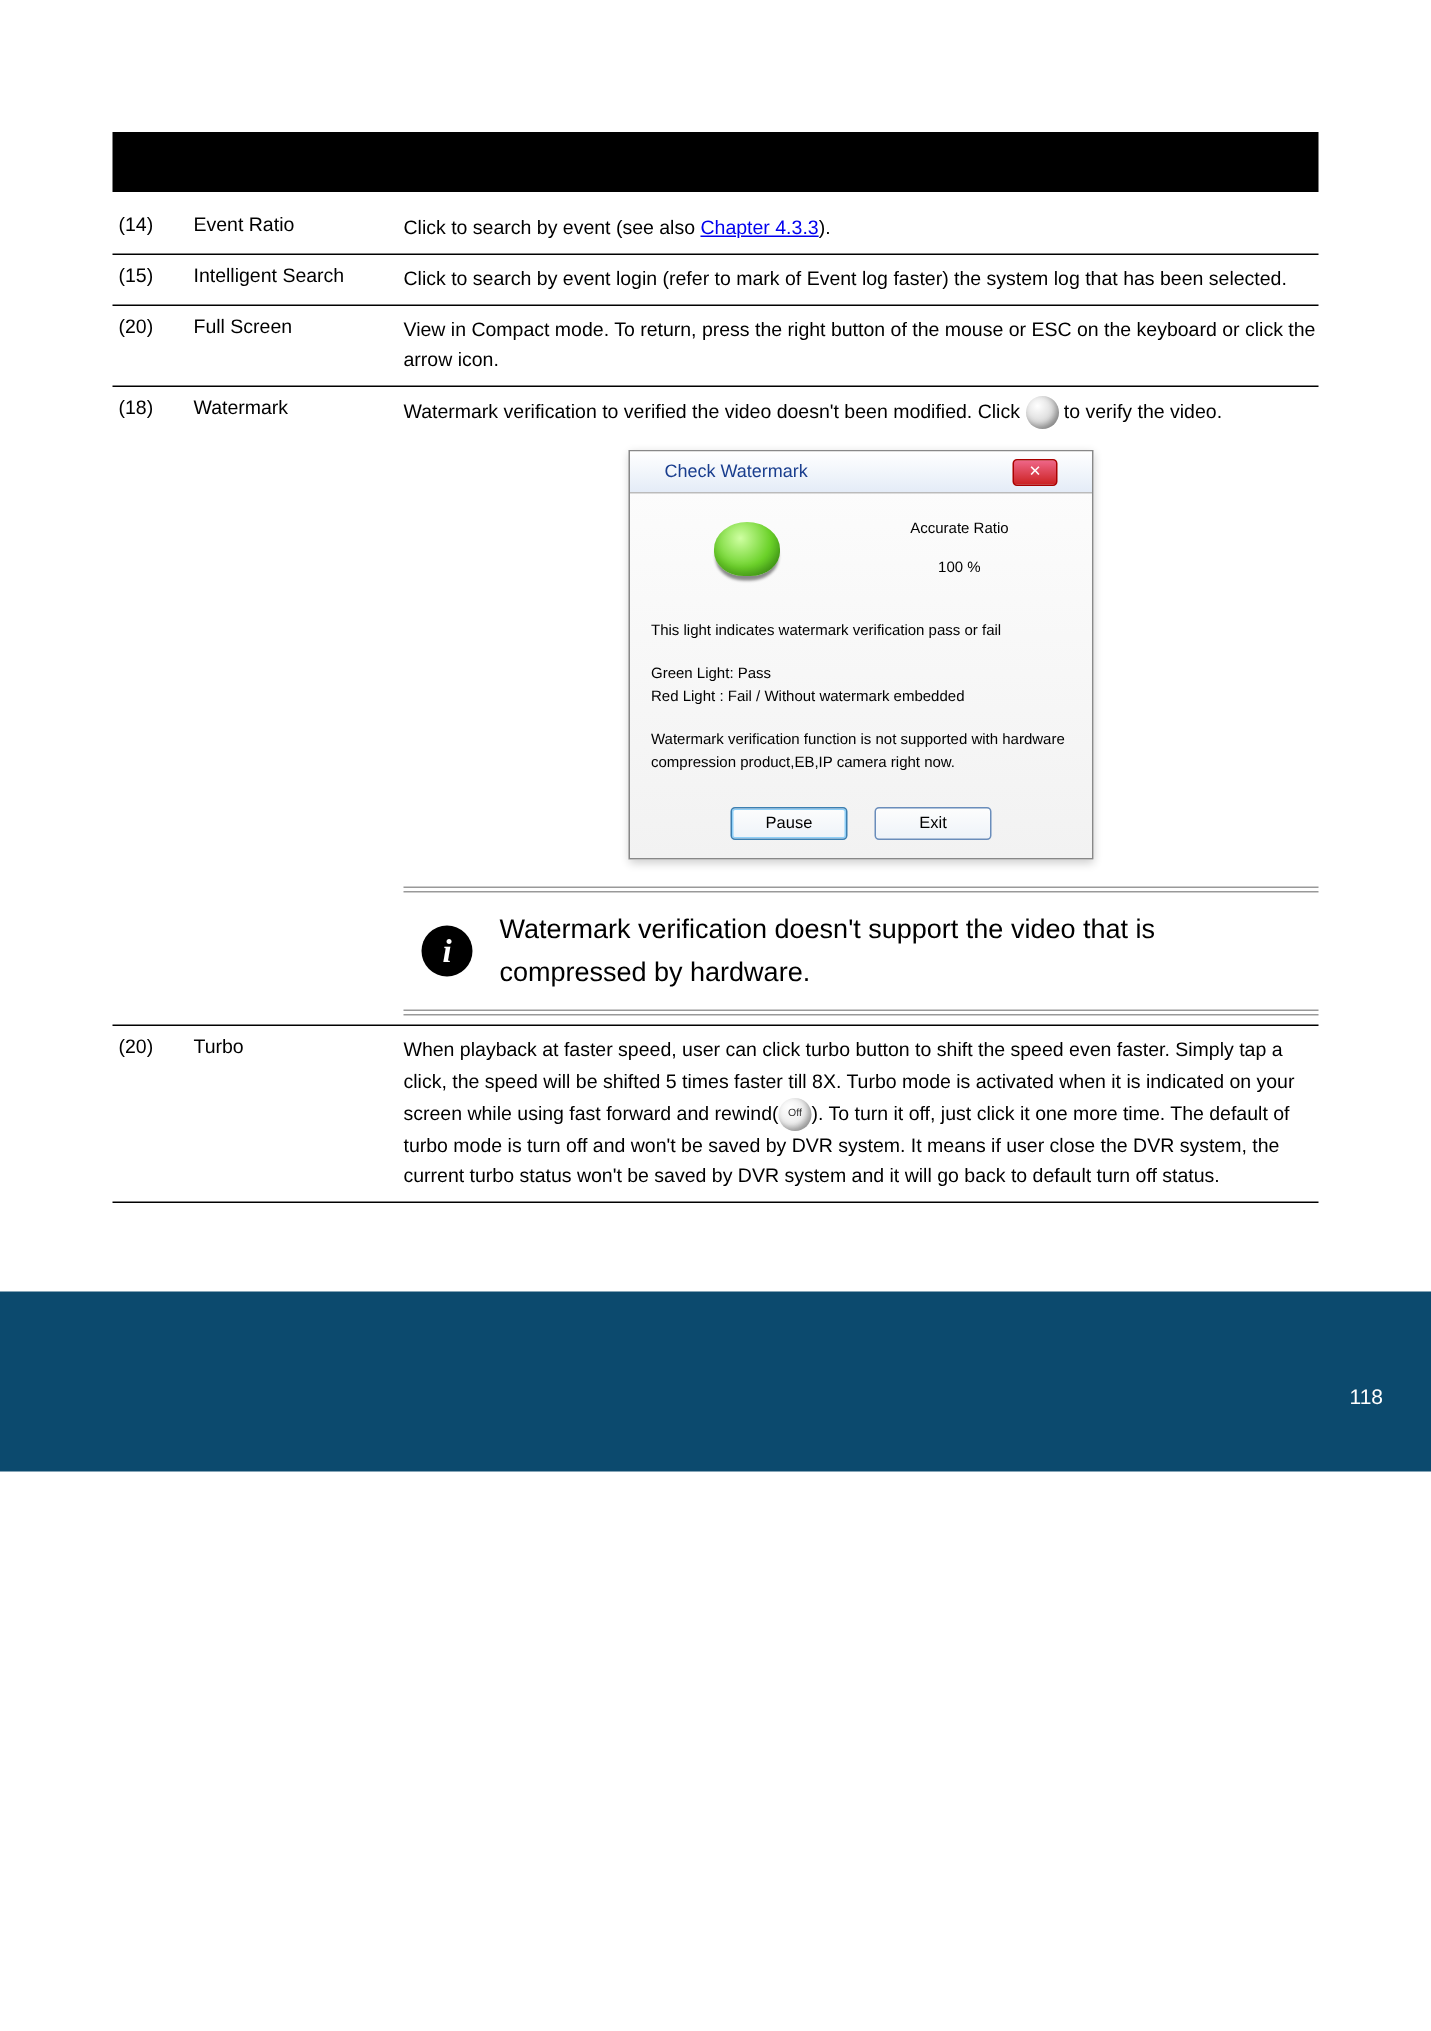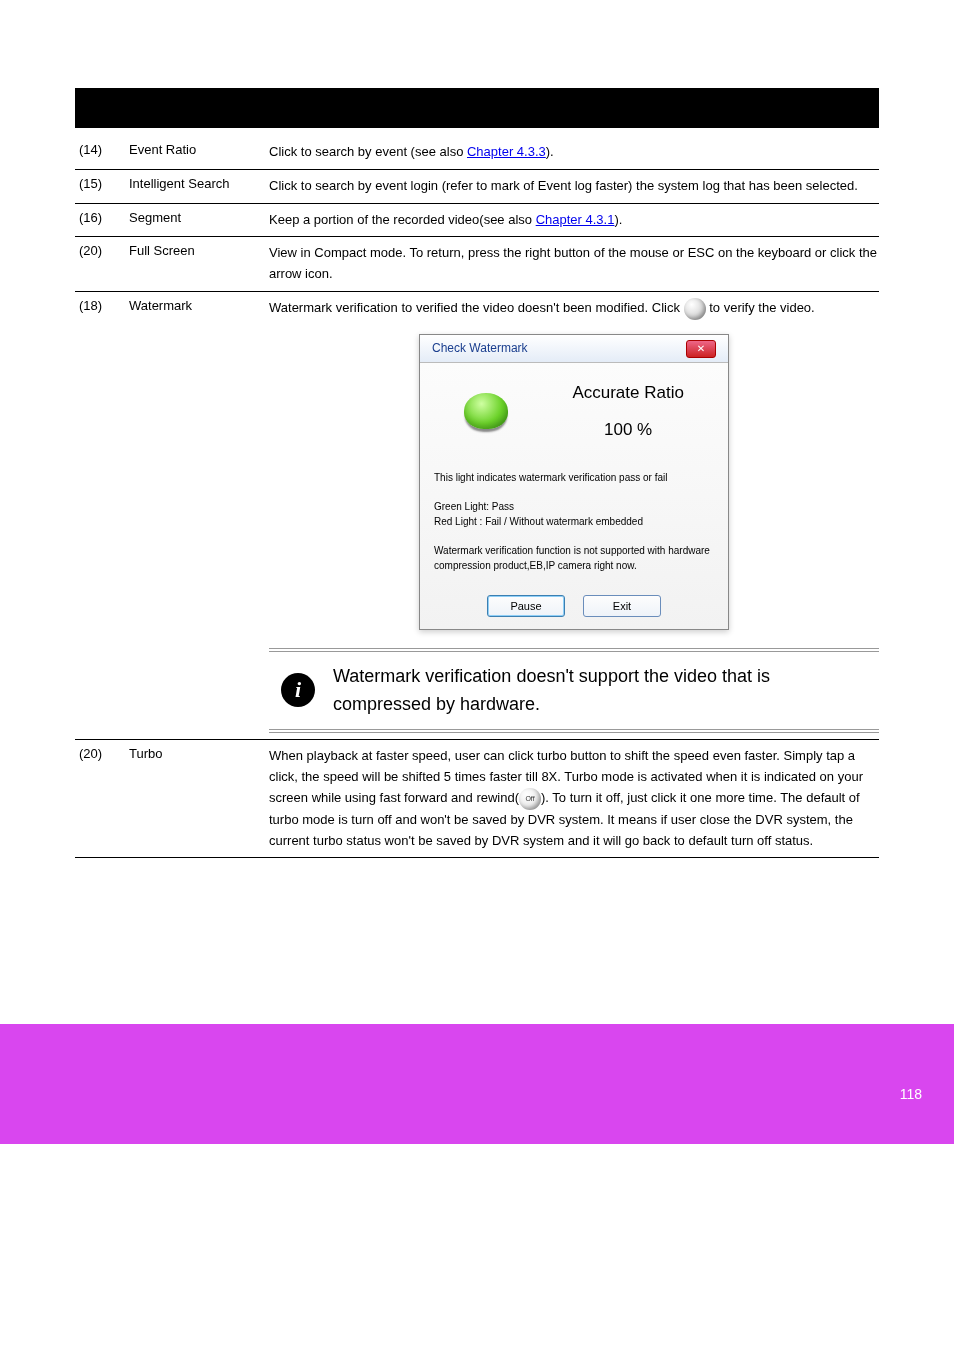--- a/index.html
+++ b/index.html
@@ -5,21 +5,21 @@
   body {
     margin: 0;
     padding: 0;
     background: #fff;
     font-family: Arial, sans-serif;
     font-size: 13px;
     color: #000;
   }
   .page {
     width: 954px;
-    height: 1144px;
+    height: 981px;
     position: relative;
     margin: 0 auto;
     box-sizing: border-box;
     padding-top: 88px;
   }
   .black-header {
     margin: 0 75px;
     height: 40px;
     background: #000;
   }
@@ -77,21 +77,21 @@
   }
   .wm-dialog {
     width: 308px;
     margin: 14px auto 18px;
     border: 1px solid #888;
     background: linear-gradient(#fdfdfd, #f2f2f2);
     box-shadow: 0 2px 6px rgba(0,0,0,.2);
   }
   .wm-title {
     background: linear-gradient(#fff, #e4ecf7);
-    padding: 4px 12px;
+    padding: 4px 23px;
     font-size: 12px;
     color: #1a3e8e;
     display: flex;
     justify-content: space-between;
     align-items: center;
     border-bottom: 1px solid #bbb;
   }
   .wm-close {
     width: 28px;
     height: 16px;
@@ -111,21 +111,21 @@
   }
   .wm-light {
     width: 44px;
     height: 36px;
     background: radial-gradient(circle at 40% 30%, #cfffa2, #6cd22a 55%, #2e8b0d);
     border-radius: 50% 50% 45% 45%;
     box-shadow: 0 4px 2px -1px #888, inset 0 -4px 6px rgba(0,0,0,.15);
     position: relative;
   }
   .wm-ratio {
-    font-size: 17px;
+    font-size: 10px;
     color: #000;
     text-align: center;
   }
   .wm-ratio .pct { margin-top: 10px; }
   .wm-text {
     padding: 10px 14px 4px;
     font-size: 10px;
     line-height: 1.5;
     color: #000;
   }
@@ -175,21 +175,21 @@
   .note-text {
     line-height: 1.6;
     font-size: 18px;
   }
   .footer-orange {
     position: absolute;
     left: 0;
     right: 0;
     bottom: 0;
     height: 120px;
-    background: #d946ef;
+    background: #0c4a6e;
   }
   .pagenum {
     position: absolute;
     right: 32px;
     bottom: 42px;
     color: #fff;
     font-size: 14px;
   }
   .thin-hr {
     border: none;
@@ -212,27 +212,20 @@
         <span>Click to search by event (see also </span><span class="link">Chapter 4.3.3</span><span>).</span>
       </div>
     </div>
 
     <div class="row">
       <div class="ncol">(15)</div>
       <div class="tcol">Intelligent Search</div>
       <div class="dcol">Click to search by event login (refer to mark of Event log faster) the system log that has been selected.</div>
     </div>
 
-    <div class="row">
-      <div class="ncol">(16)</div>
-      <div class="tcol">Segment</div>
-      <div class="dcol">
-        <span>Keep a portion of the recorded video(see also </span><span class="link">Chapter 4.3.1</span><span>).</span>
-      </div>
-    </div>
 
 
     <div class="row">
       <div class="ncol">(20)</div>
       <div class="tcol">Full Screen</div>
       <div class="dcol">View in Compact mode. To return, press the right button of the mouse or ESC on the keyboard or click the arrow icon.</div>
     </div>
 
     <div class="row no-border" style="padding-bottom:0;">
       <div class="ncol">(18)</div>

